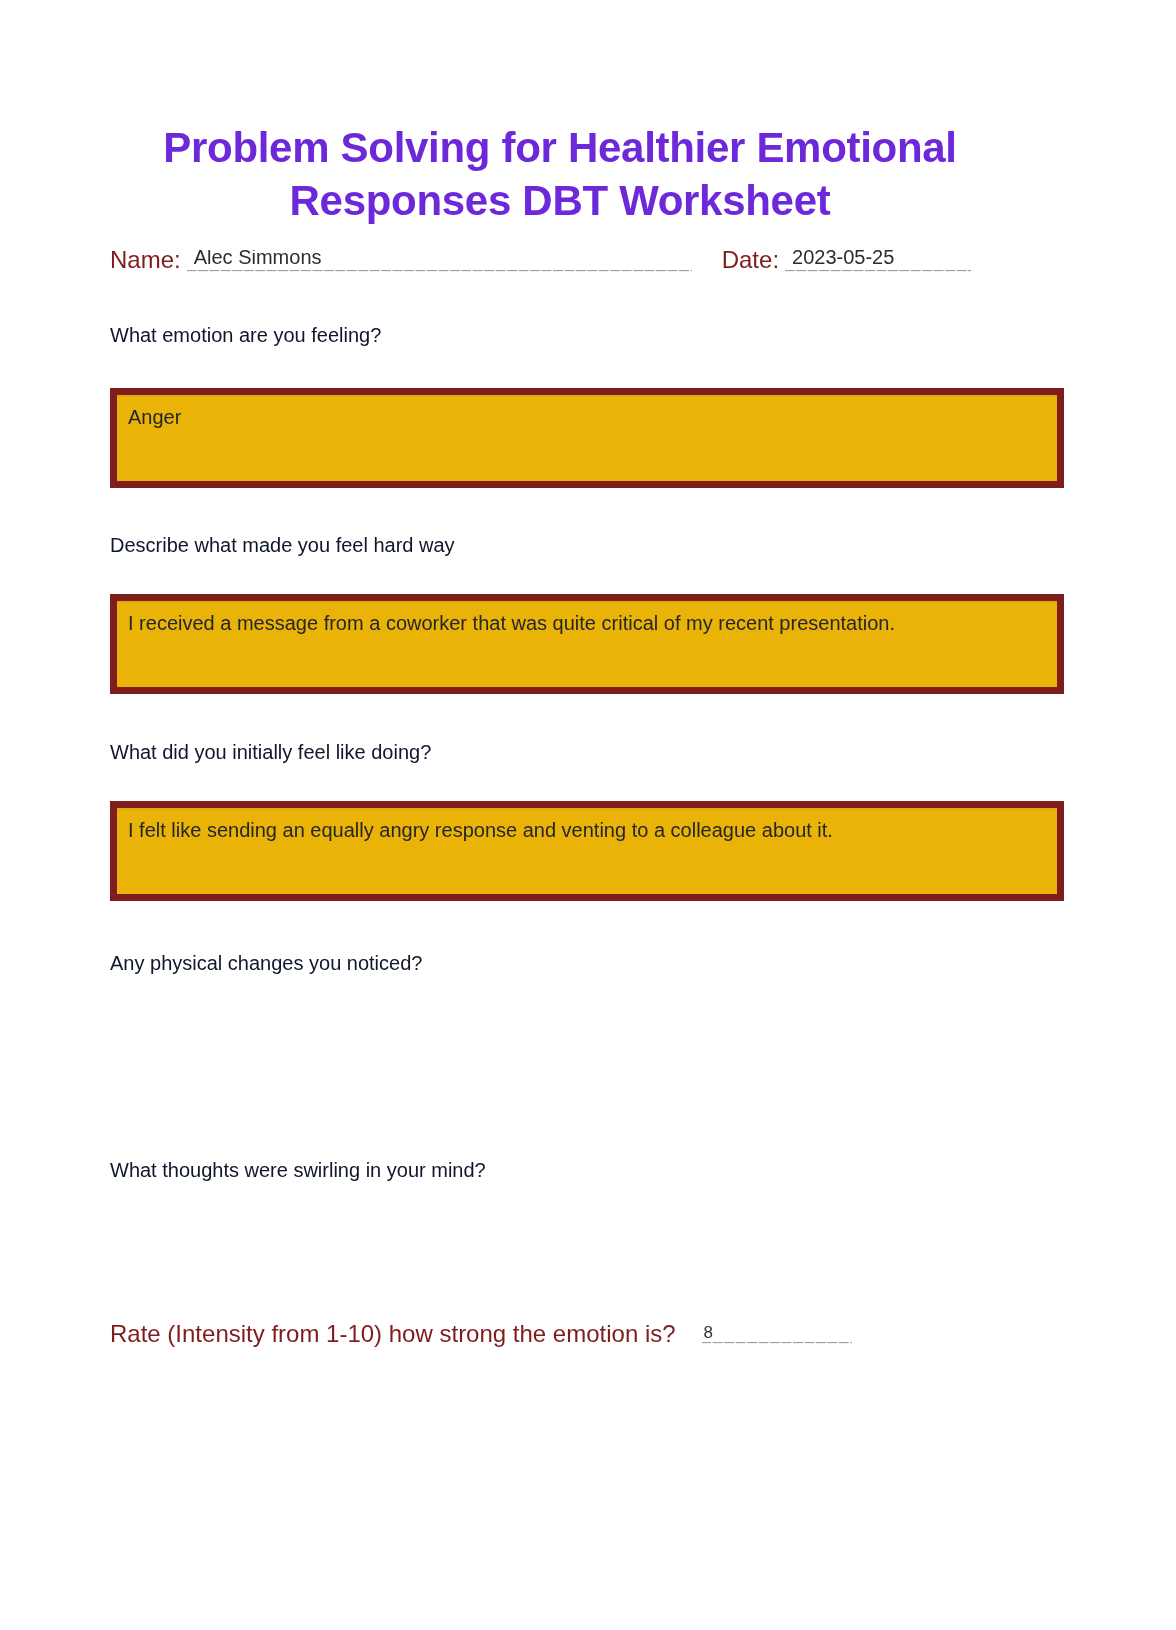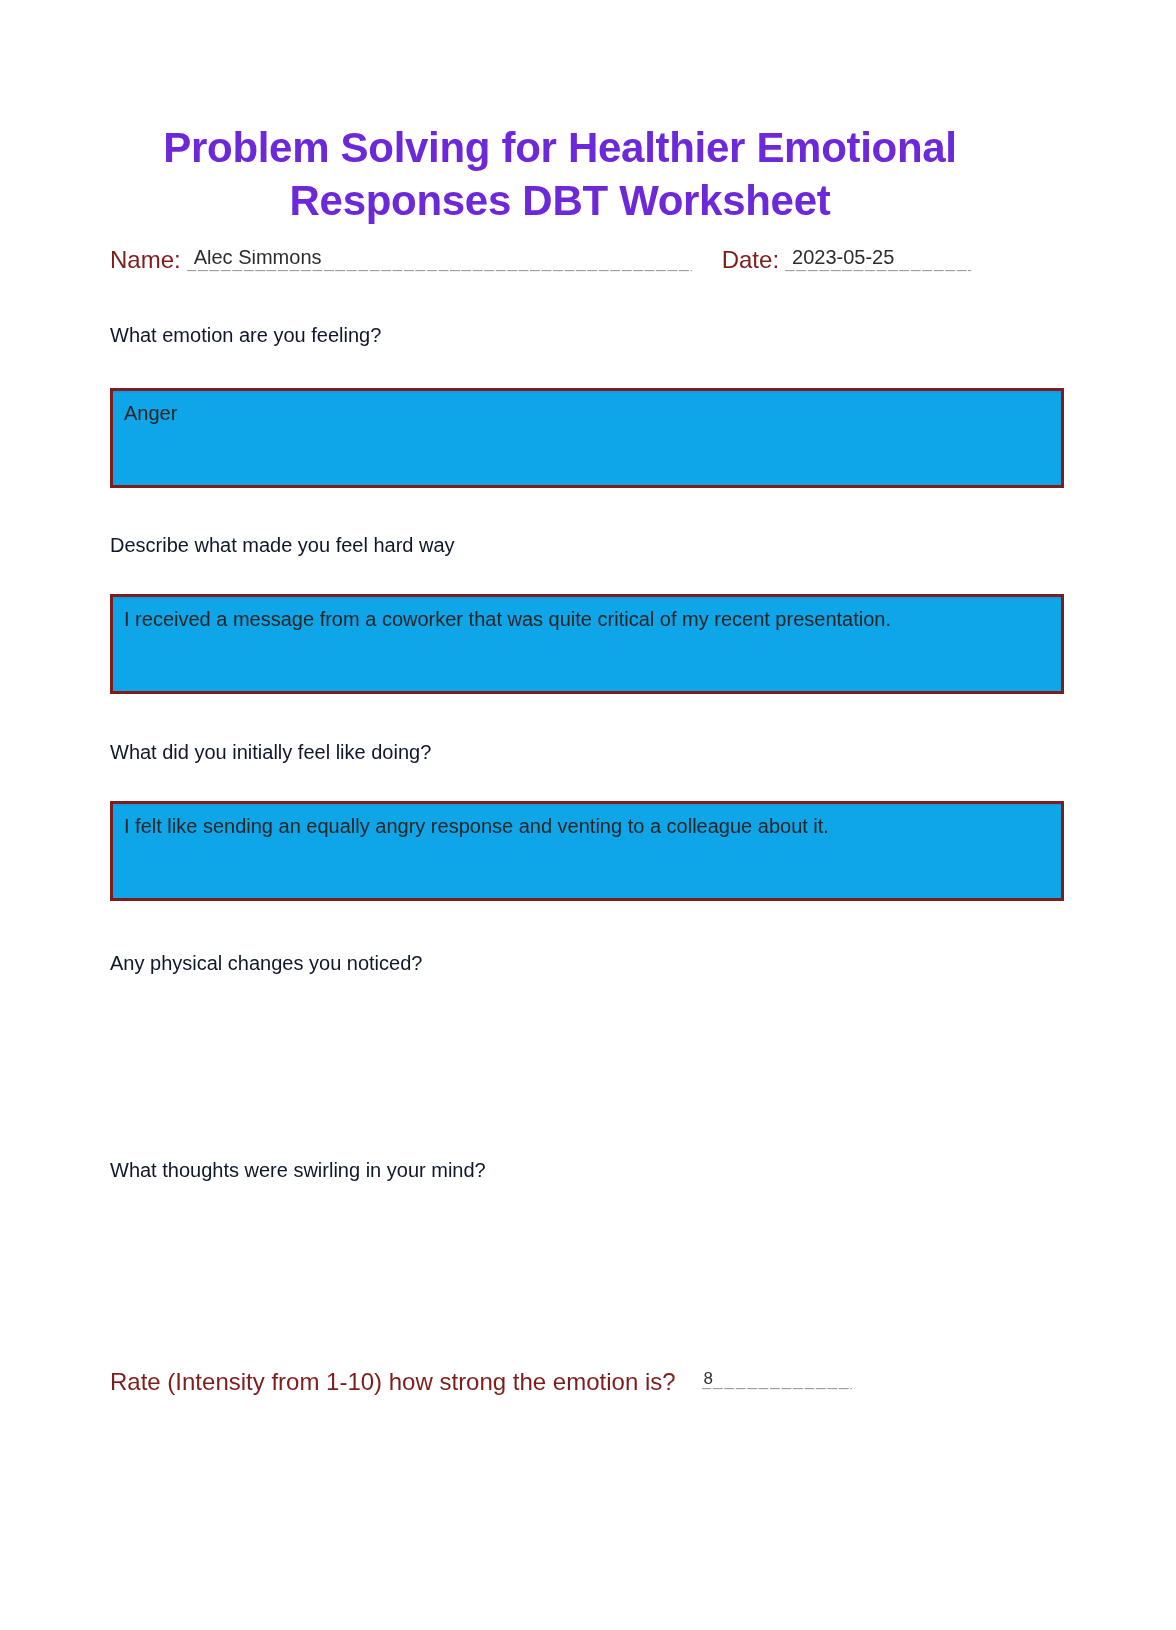--- a/index.html
+++ b/index.html
@@ -68,37 +68,37 @@
     font-size: 20px;
     line-height: 24px;
     color: #0f172a;
   }
   .a-box {
     position: absolute;
     left: 110px;
     width: 954px;
     height: 100px;
     box-sizing: border-box;
-    background: #0ea5e9;
-    border: 3px solid #7f1d1d;
+    background: #eab308;
+    border: 7px solid #7f1d1d;
     box-shadow: inset 0 2px 0 rgba(0,0,0,0.04);
     padding: 9px 11px;
   }
   .a-text {
     font-size: 20px;
     line-height: 27px;
     color: #262626;
     max-width: 905px;
   }
   .rate-row {
     position: absolute;
-    top: 1368px;
+    top: 1320px;
     left: 110px;
     display: flex;
-    align-items: flex-start;
+    align-items: flex-end;
   }
   .rate-fill { width: 150px; margin-left: 26px; }
   .rate-fill .value { left: 2px; bottom: 5px; font-size: 17px; color: #333333; }
 </style>
 </head>
 <body>
 
 <div class="page">
 
   <h1 class="doc-title">Problem Solving for Healthier Emotional Responses DBT Worksheet</h1>

